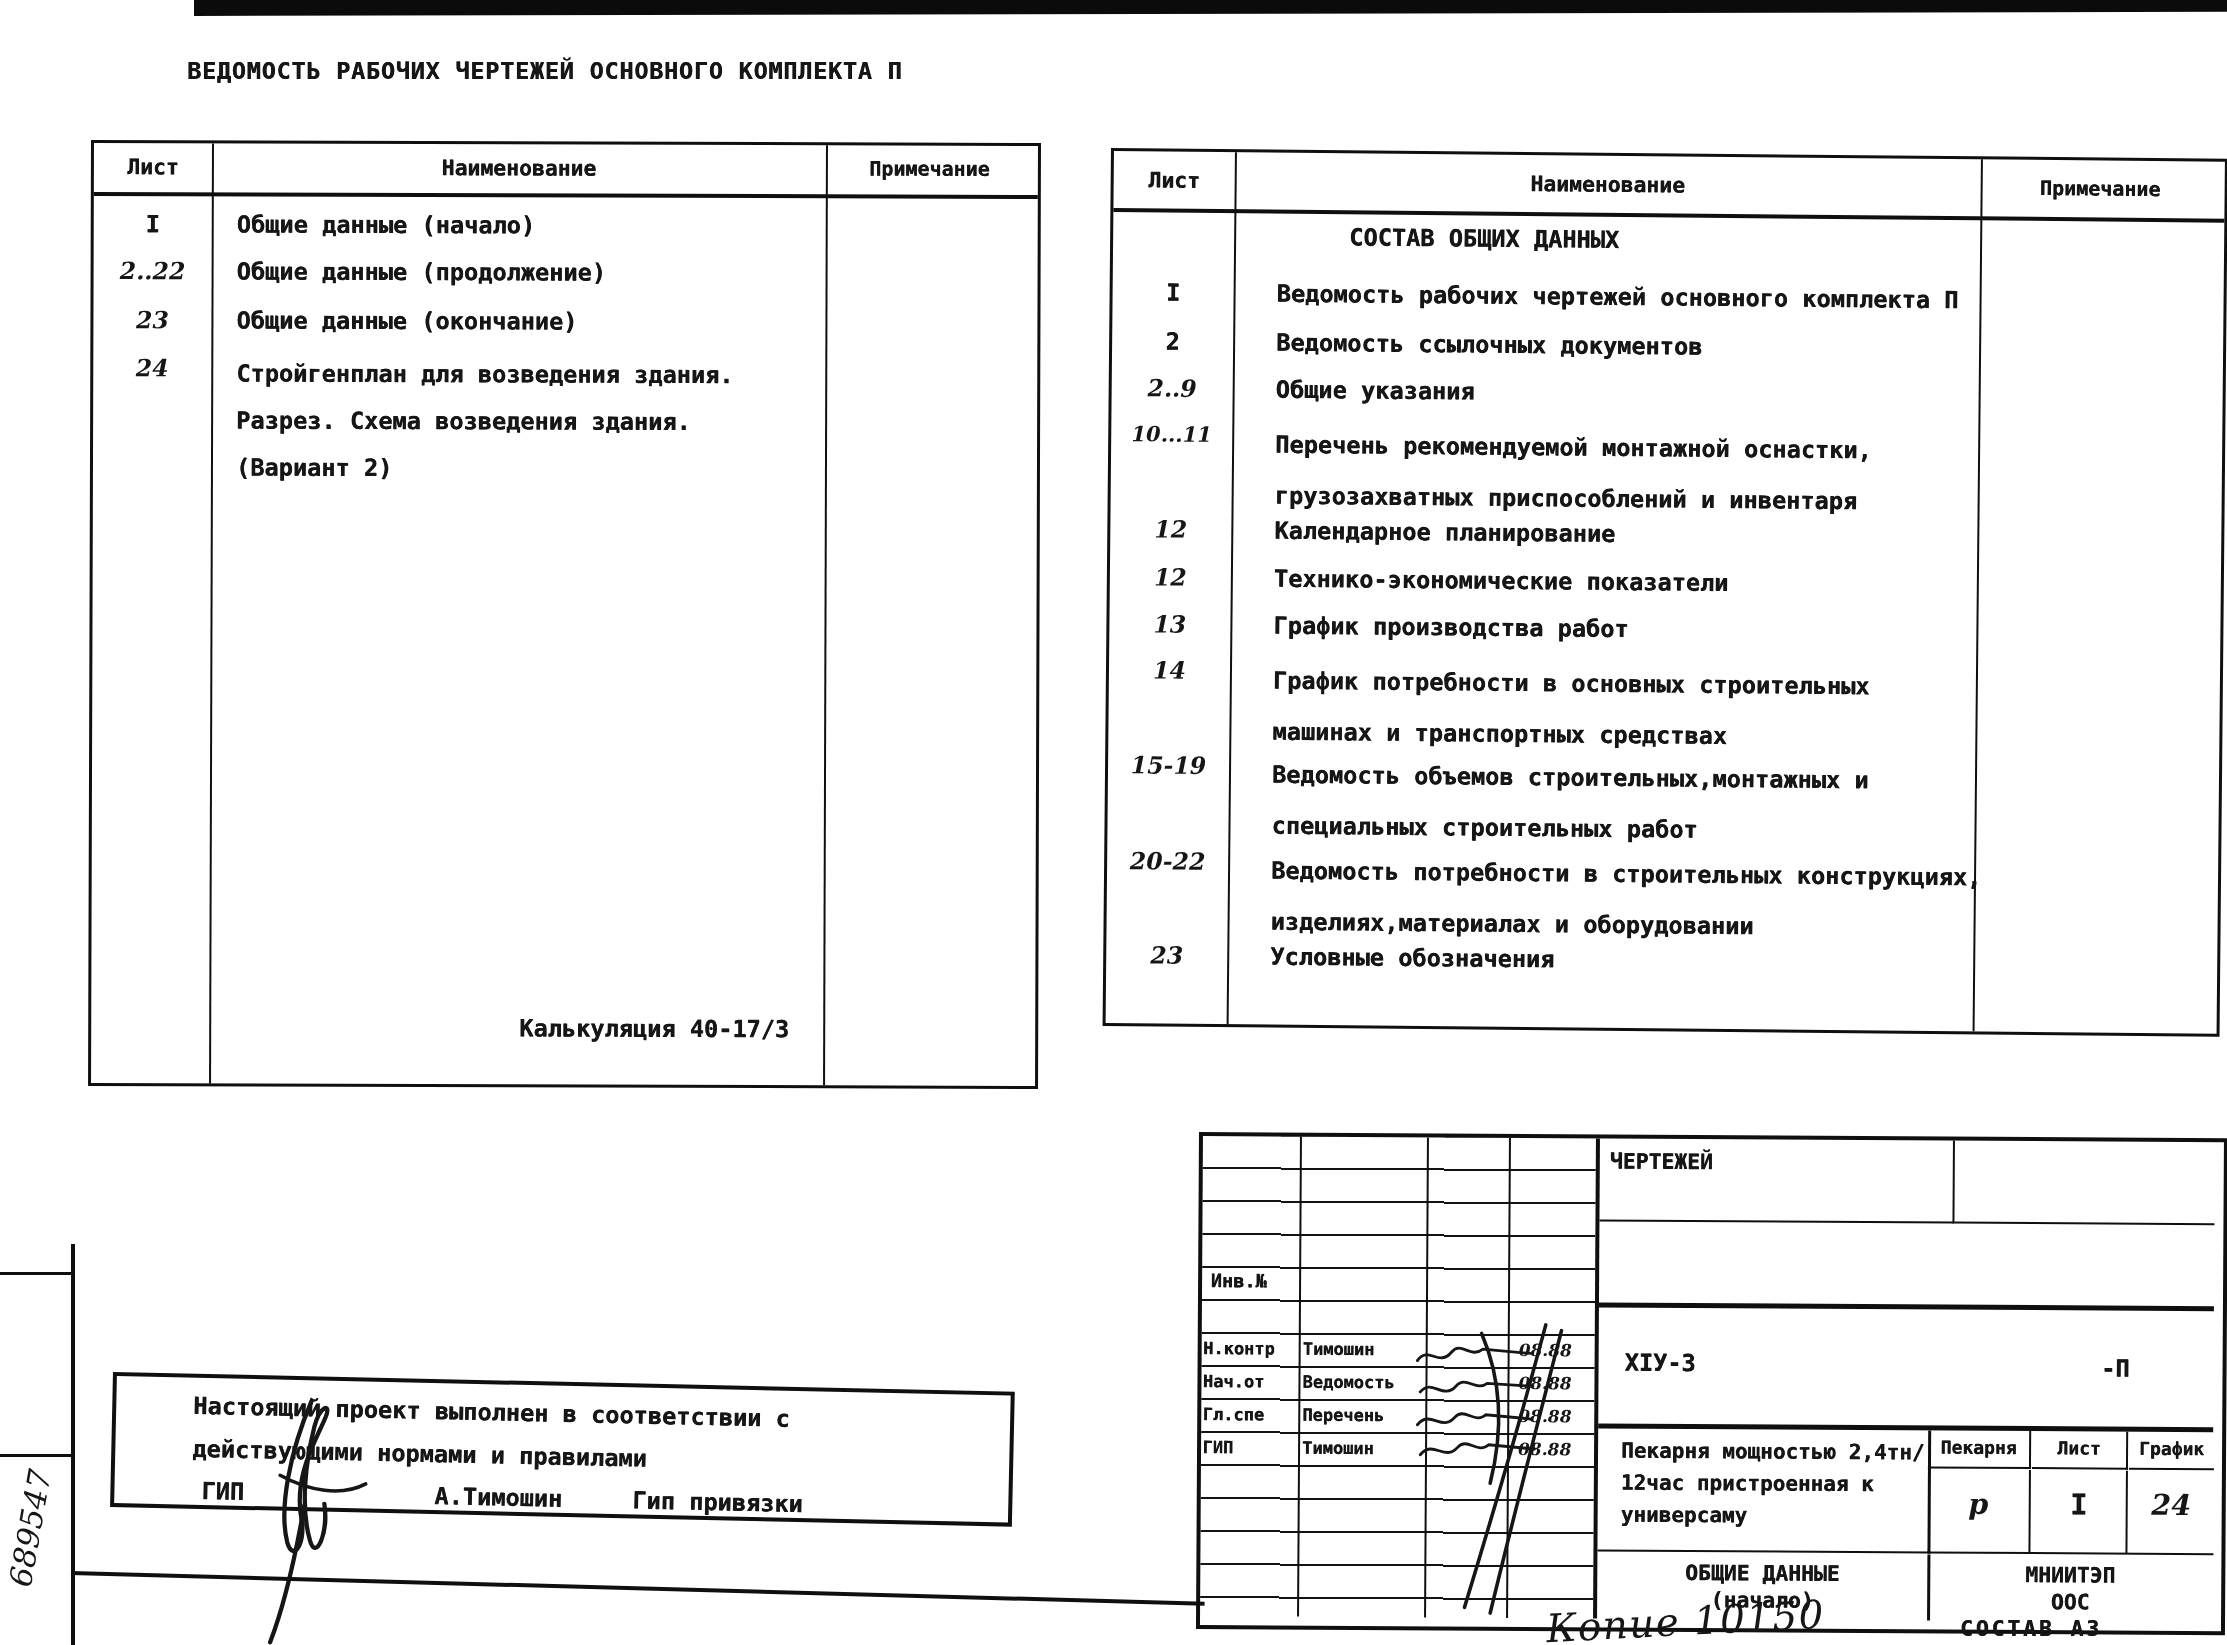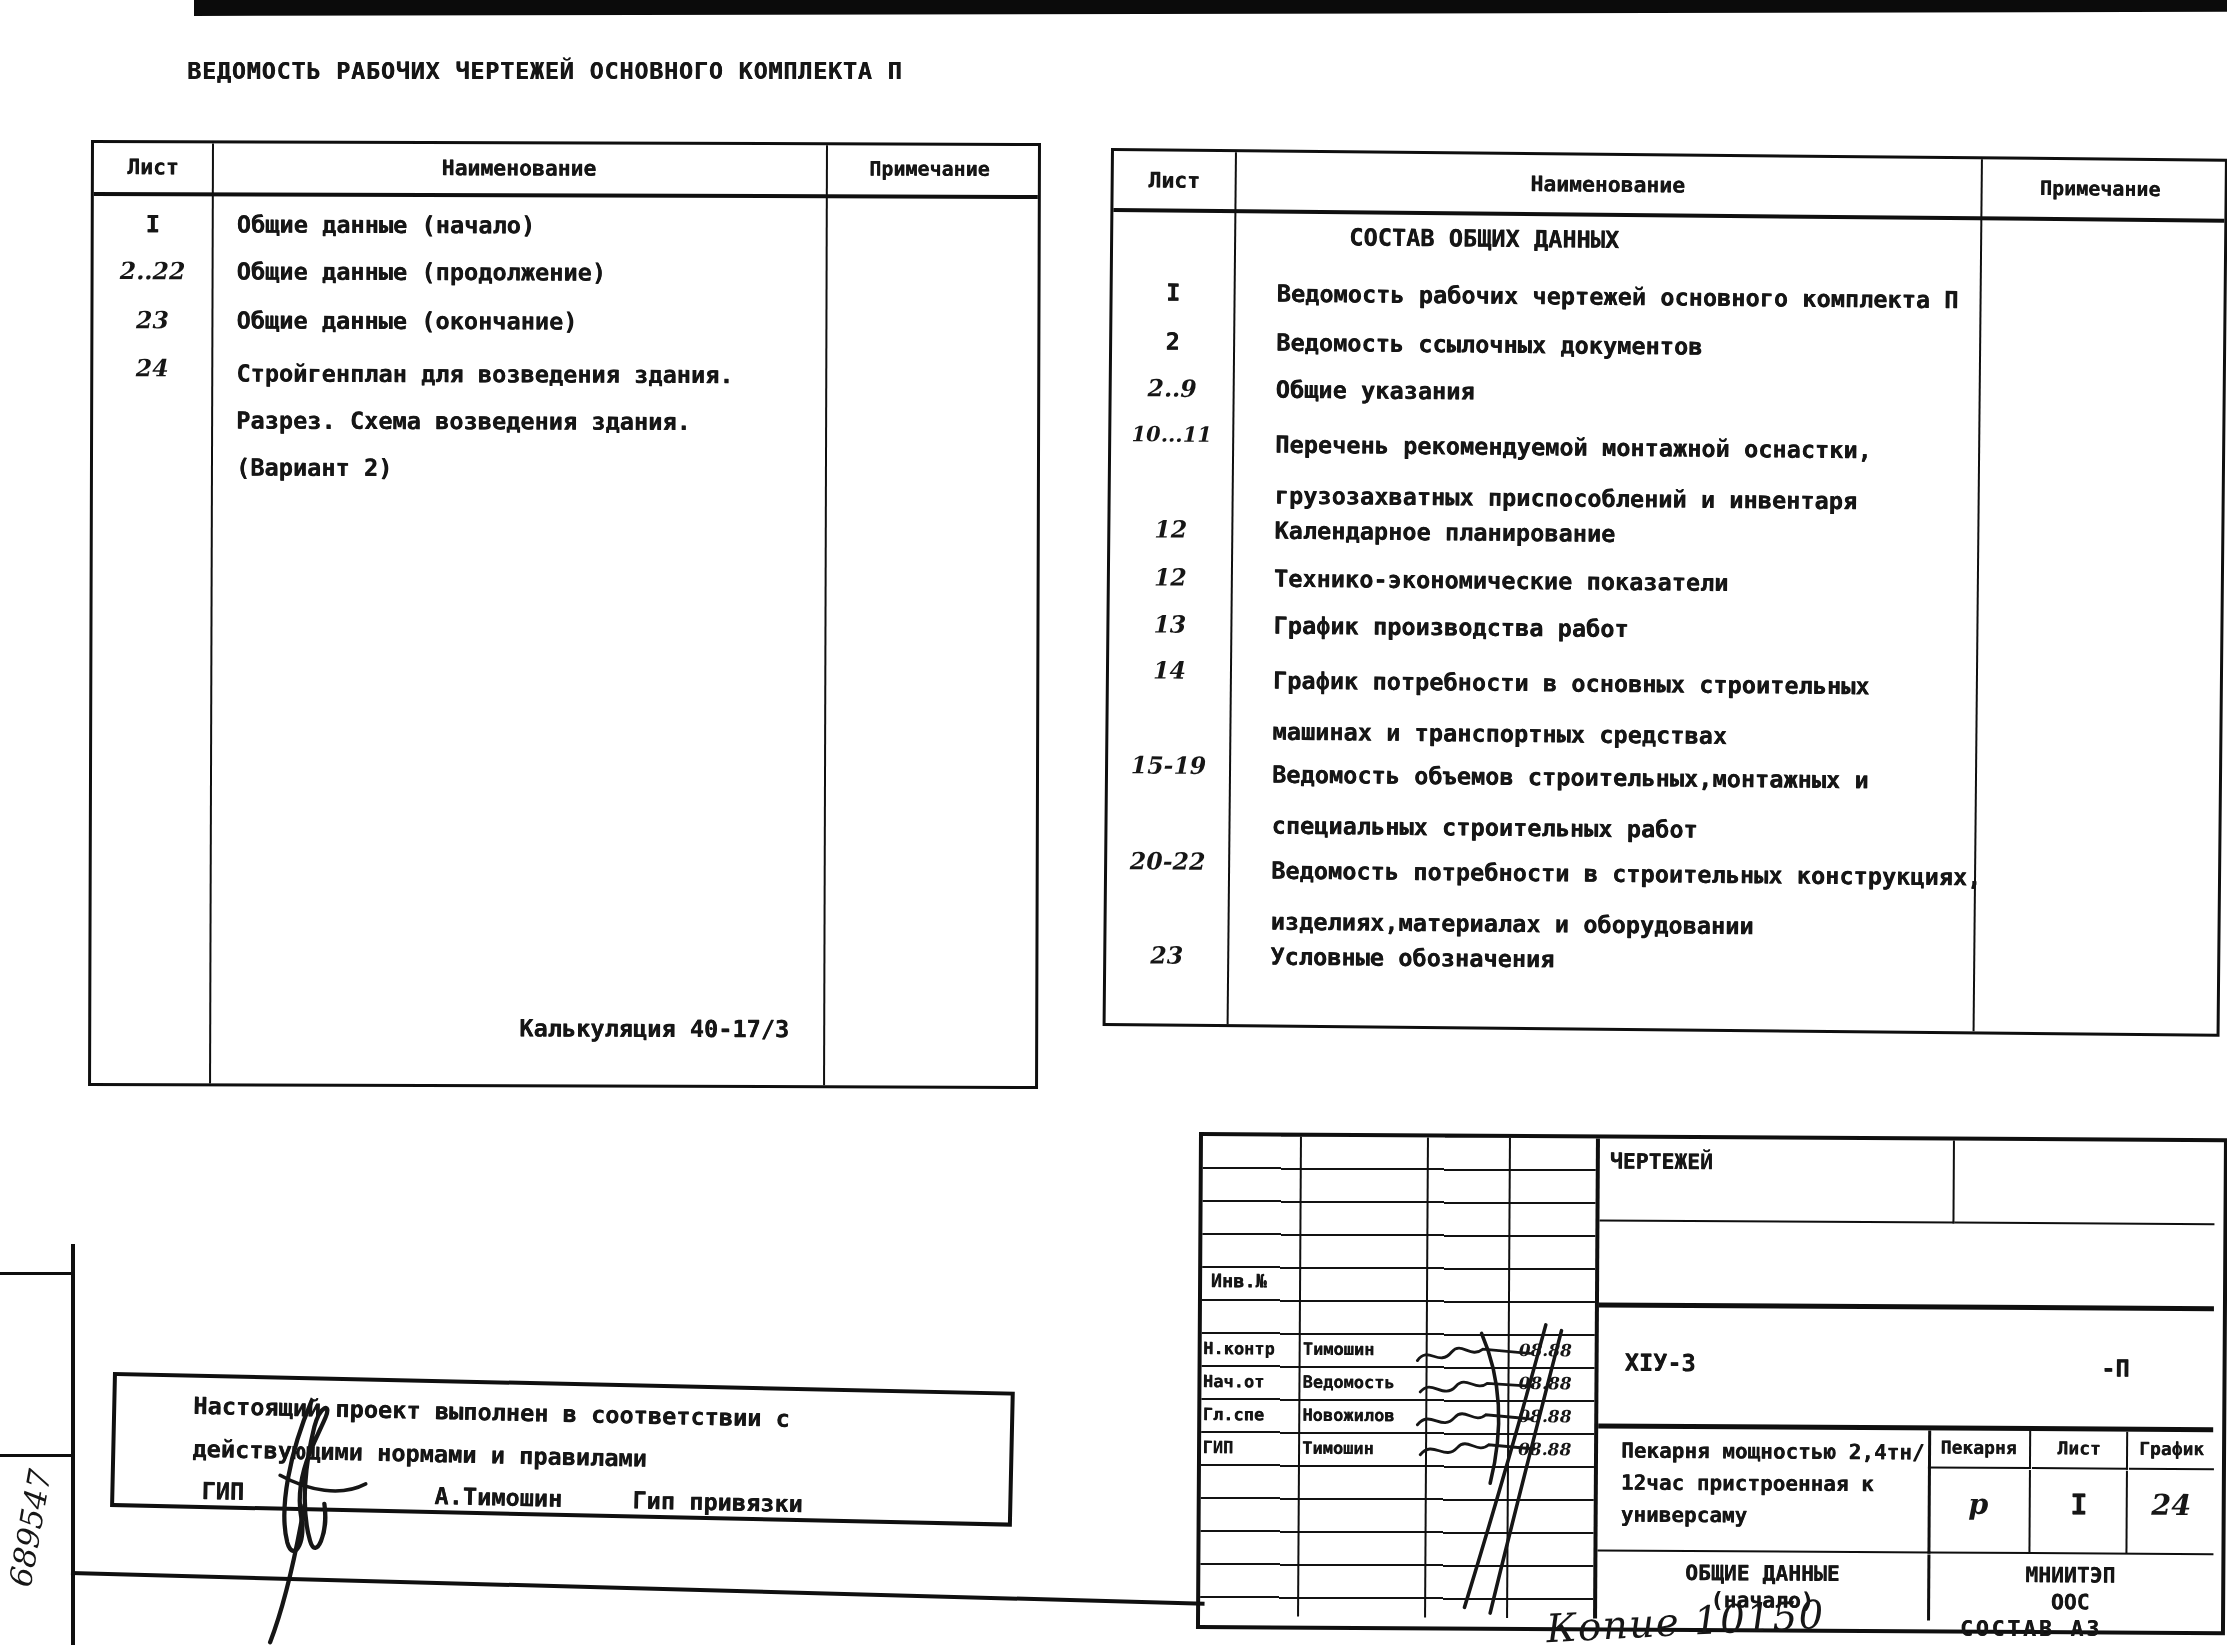--- a/index.html
+++ b/index.html
@@ -159,21 +159,21 @@
 
     <div class="sgtext typed" style="left:1.4px;top:202px;text-align:center;">Н.контр</div>
     <div class="sgtext typed" style="left:101px;top:202px;">Тимошин</div>
     <div class="sgtext hand" style="left:317px;top:202px;">08.88</div>
 
     <div class="sgtext typed" style="left:1.4px;top:235px;">Нач.от</div>
     <div class="sgtext typed" style="left:101px;top:235px;">Ведомость</div>
     <div class="sgtext hand" style="left:317px;top:235px;">08.88</div>
 
     <div class="sgtext typed" style="left:1.4px;top:268px;">Гл.спе</div>
-    <div class="sgtext typed" style="left:101px;top:268px;">Новожилов</div>
+    <div class="sgtext typed" style="left:101px;top:268px;">Перечень</div>
     <div class="sgtext hand" style="left:317px;top:268px;">08.88</div>
 
     <div class="sgtext typed" style="left:1.4px;top:301px;">ГИП</div>
     <div class="sgtext typed" style="left:101px;top:301px;">Тимошин</div>
     <div class="sgtext hand" style="left:317px;top:301px;">08.88</div>
 
     <div class="stamp-cell" style="left:397px;top:0;width:353px;height:81px;border-right-width:2.9px;border-bottom-width:2.9px;">
       <div class="typed" style="position:absolute;left:10px;top:10px;font-size:21.4px;">ЧЕРТЕЖЕЙ</div>
     </div>
     <div class="stamp-cell" style="left:752px;top:0;width:260px;height:81px;border-bottom-width:2.9px;"></div>

